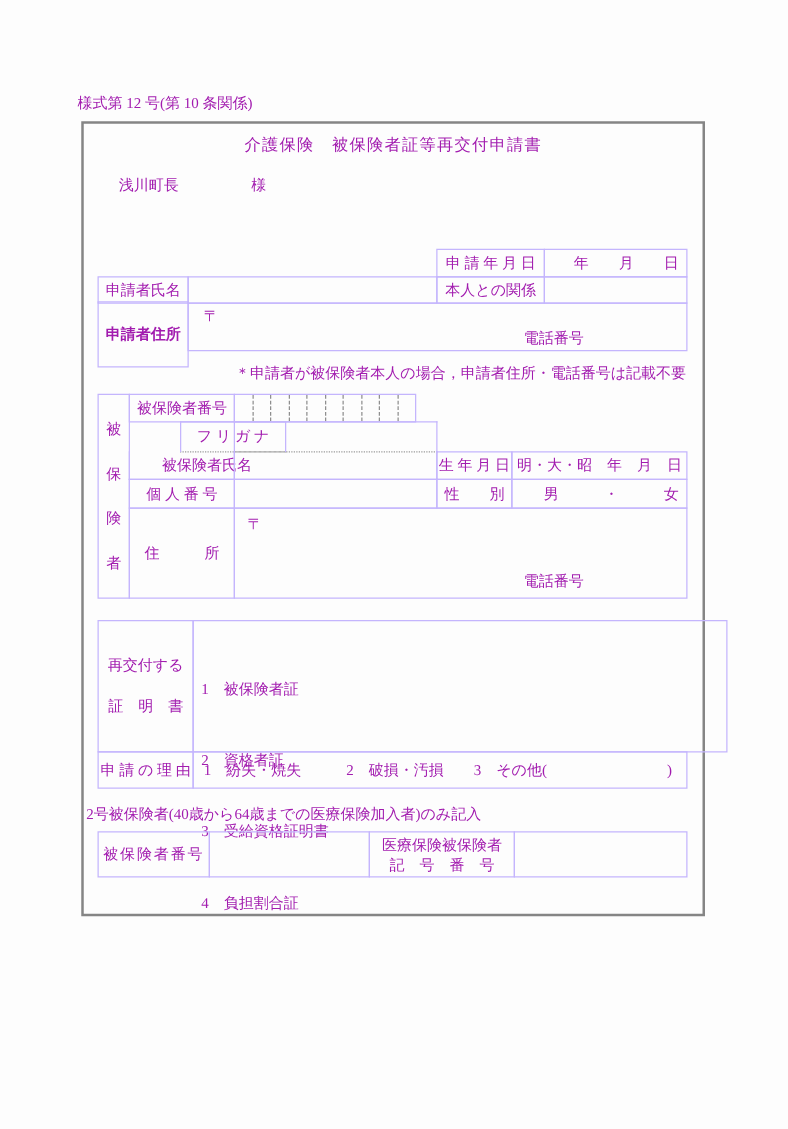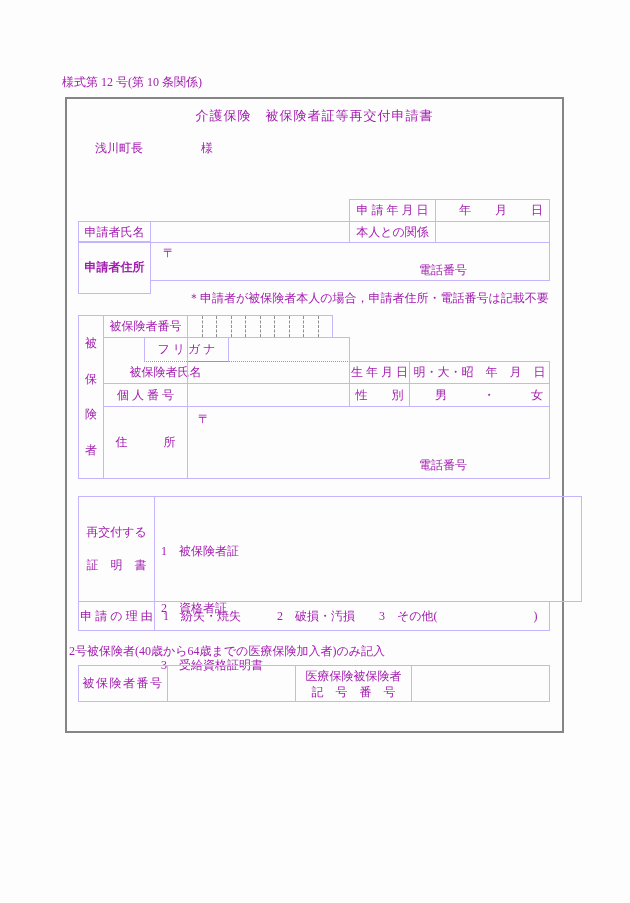--- a/index.html
+++ b/index.html
@@ -108,20 +108,21 @@
   </div>
 
   <div class="cell reissue-label" style="left:78px; top:496px; width:77px; height:106px;">
     <span>再交付する</span>
     <span>証　明　書</span>
   </div>
   <div class="cell list" style="left:154px; top:496px; width:428px; height:106px;">
     <div>1　被保険者証</div>
     <div>2　資格者証</div>
     <div>3　受給資格証明書</div>
+    <div>4　負担割合証</div>
   </div>
 
   <div class="cell lbl" style="left:78px; top:601px; width:77px; height:30px;">申 請 の 理 由</div>
   <div class="cell lbl" style="left:154px; top:601px; width:396px; height:30px; justify-content:flex-start; padding-left:8px;">1　紛失・焼失　　　2　破損・汚損　　3　その他(　　　　　　　　)</div>
 
   <div class="abs pre" style="left:69px; top:643px;">2号被保険者(40歳から64歳までの医療保険加入者)のみ記入</div>
 
   <div class="cell lbl ls15" style="left:78px; top:665px; width:90px; height:37px;">被保険者番号</div>
   <div class="cell" style="left:167px; top:665px; width:129px; height:37px;"></div>
   <div class="cell two-line" style="left:295px; top:665px; width:117px; height:37px;">

